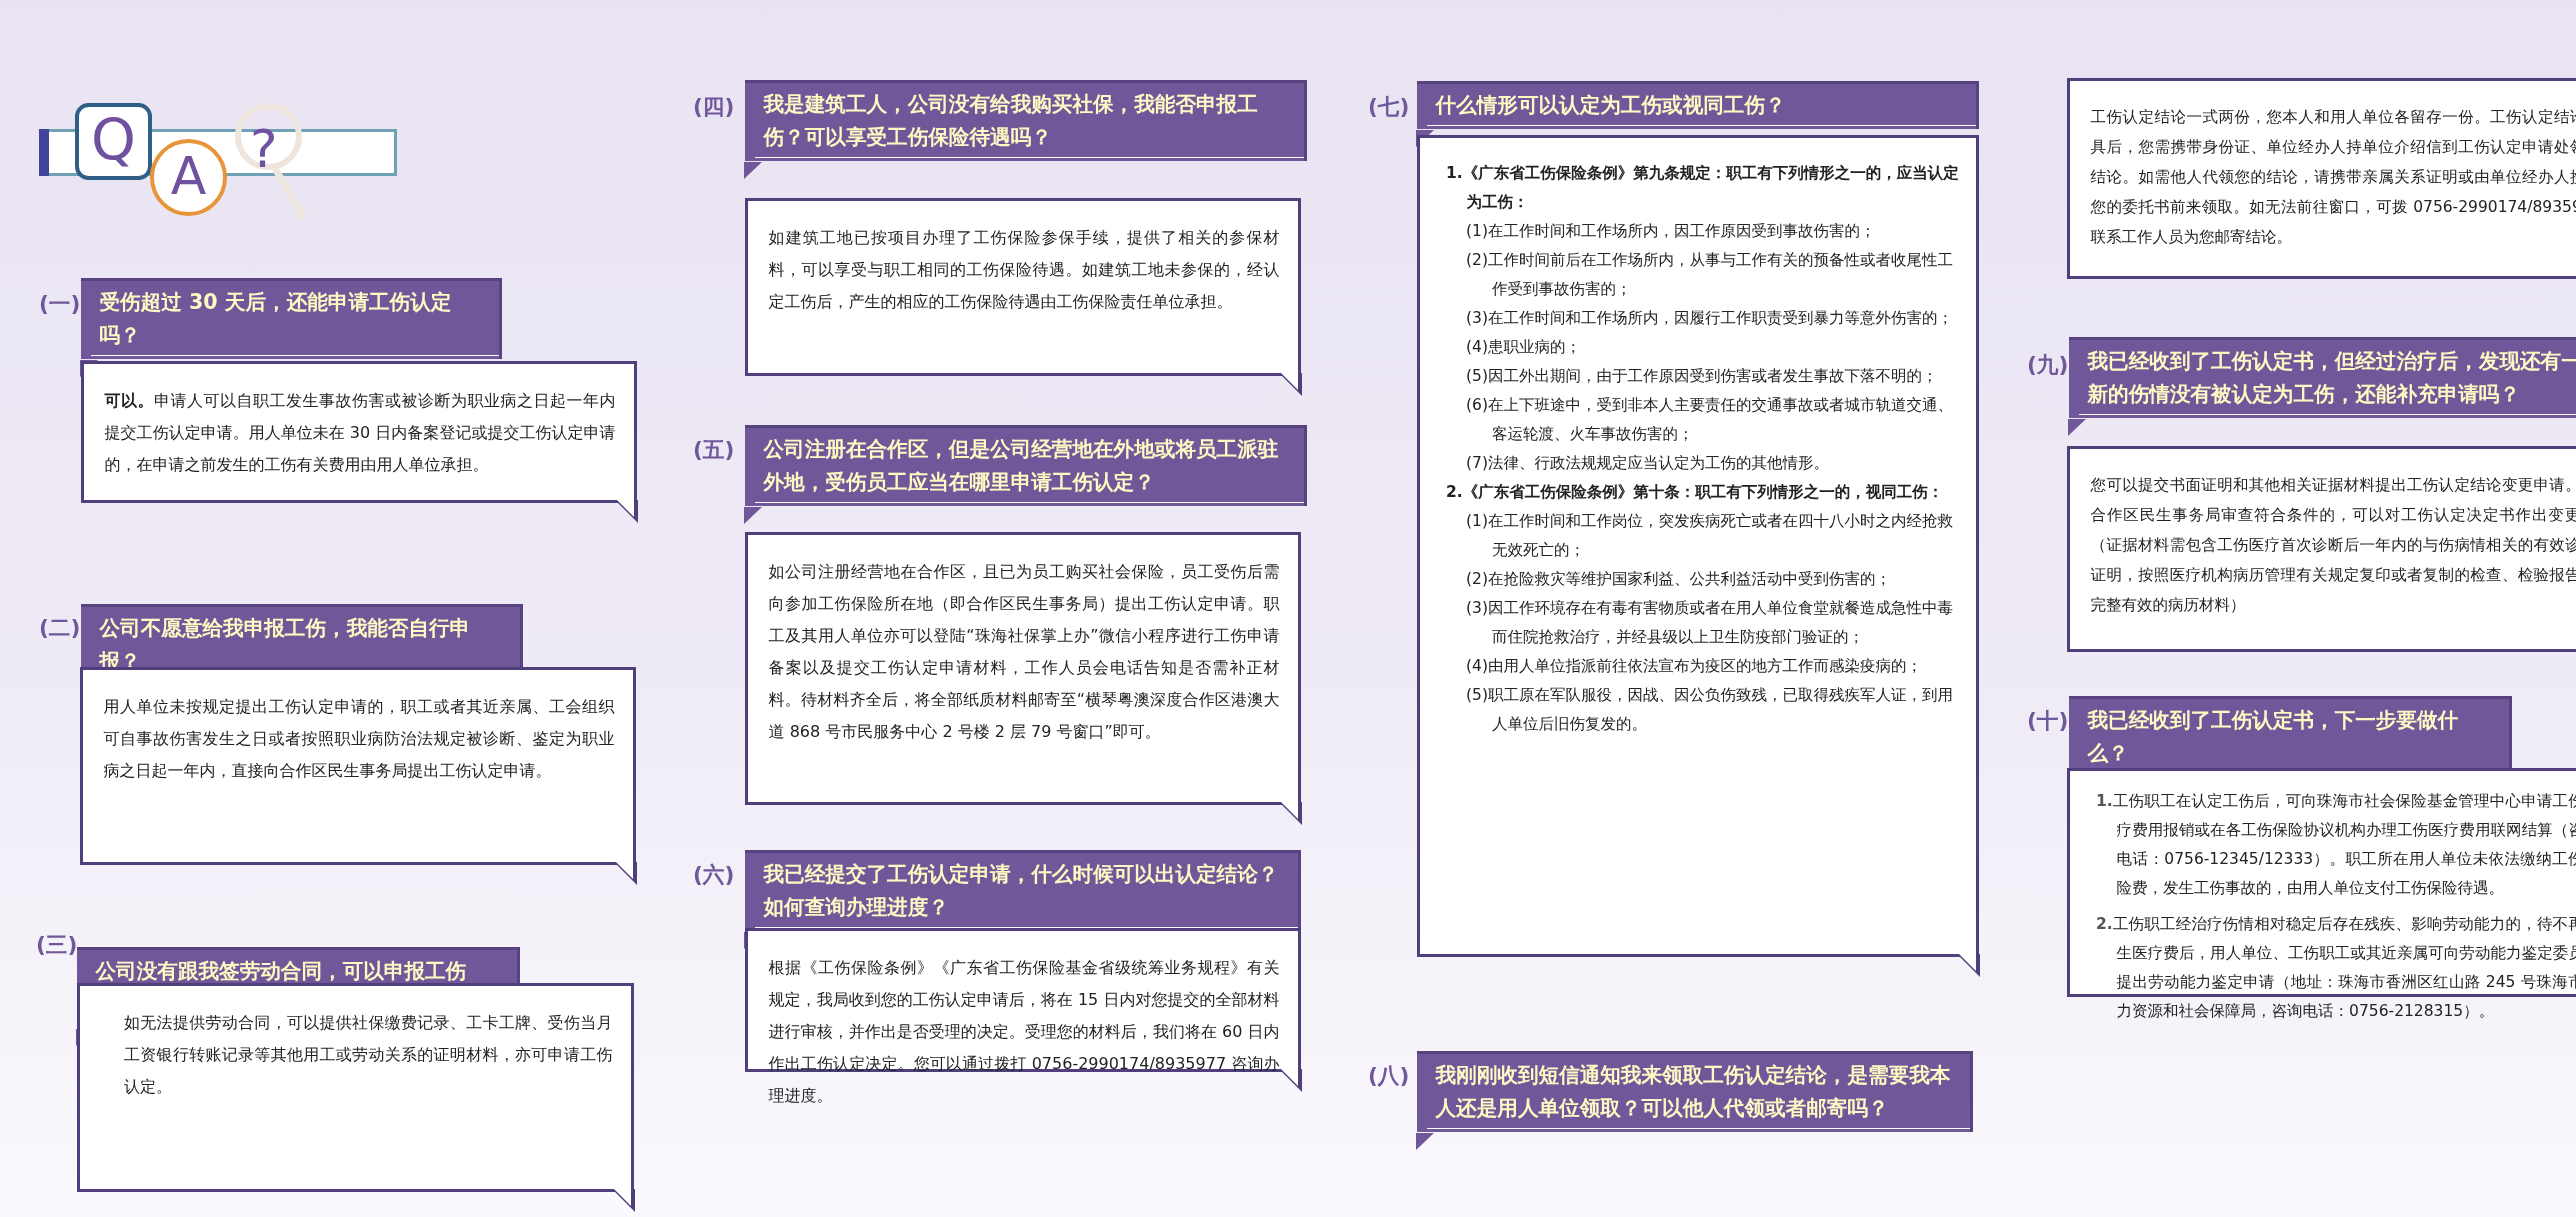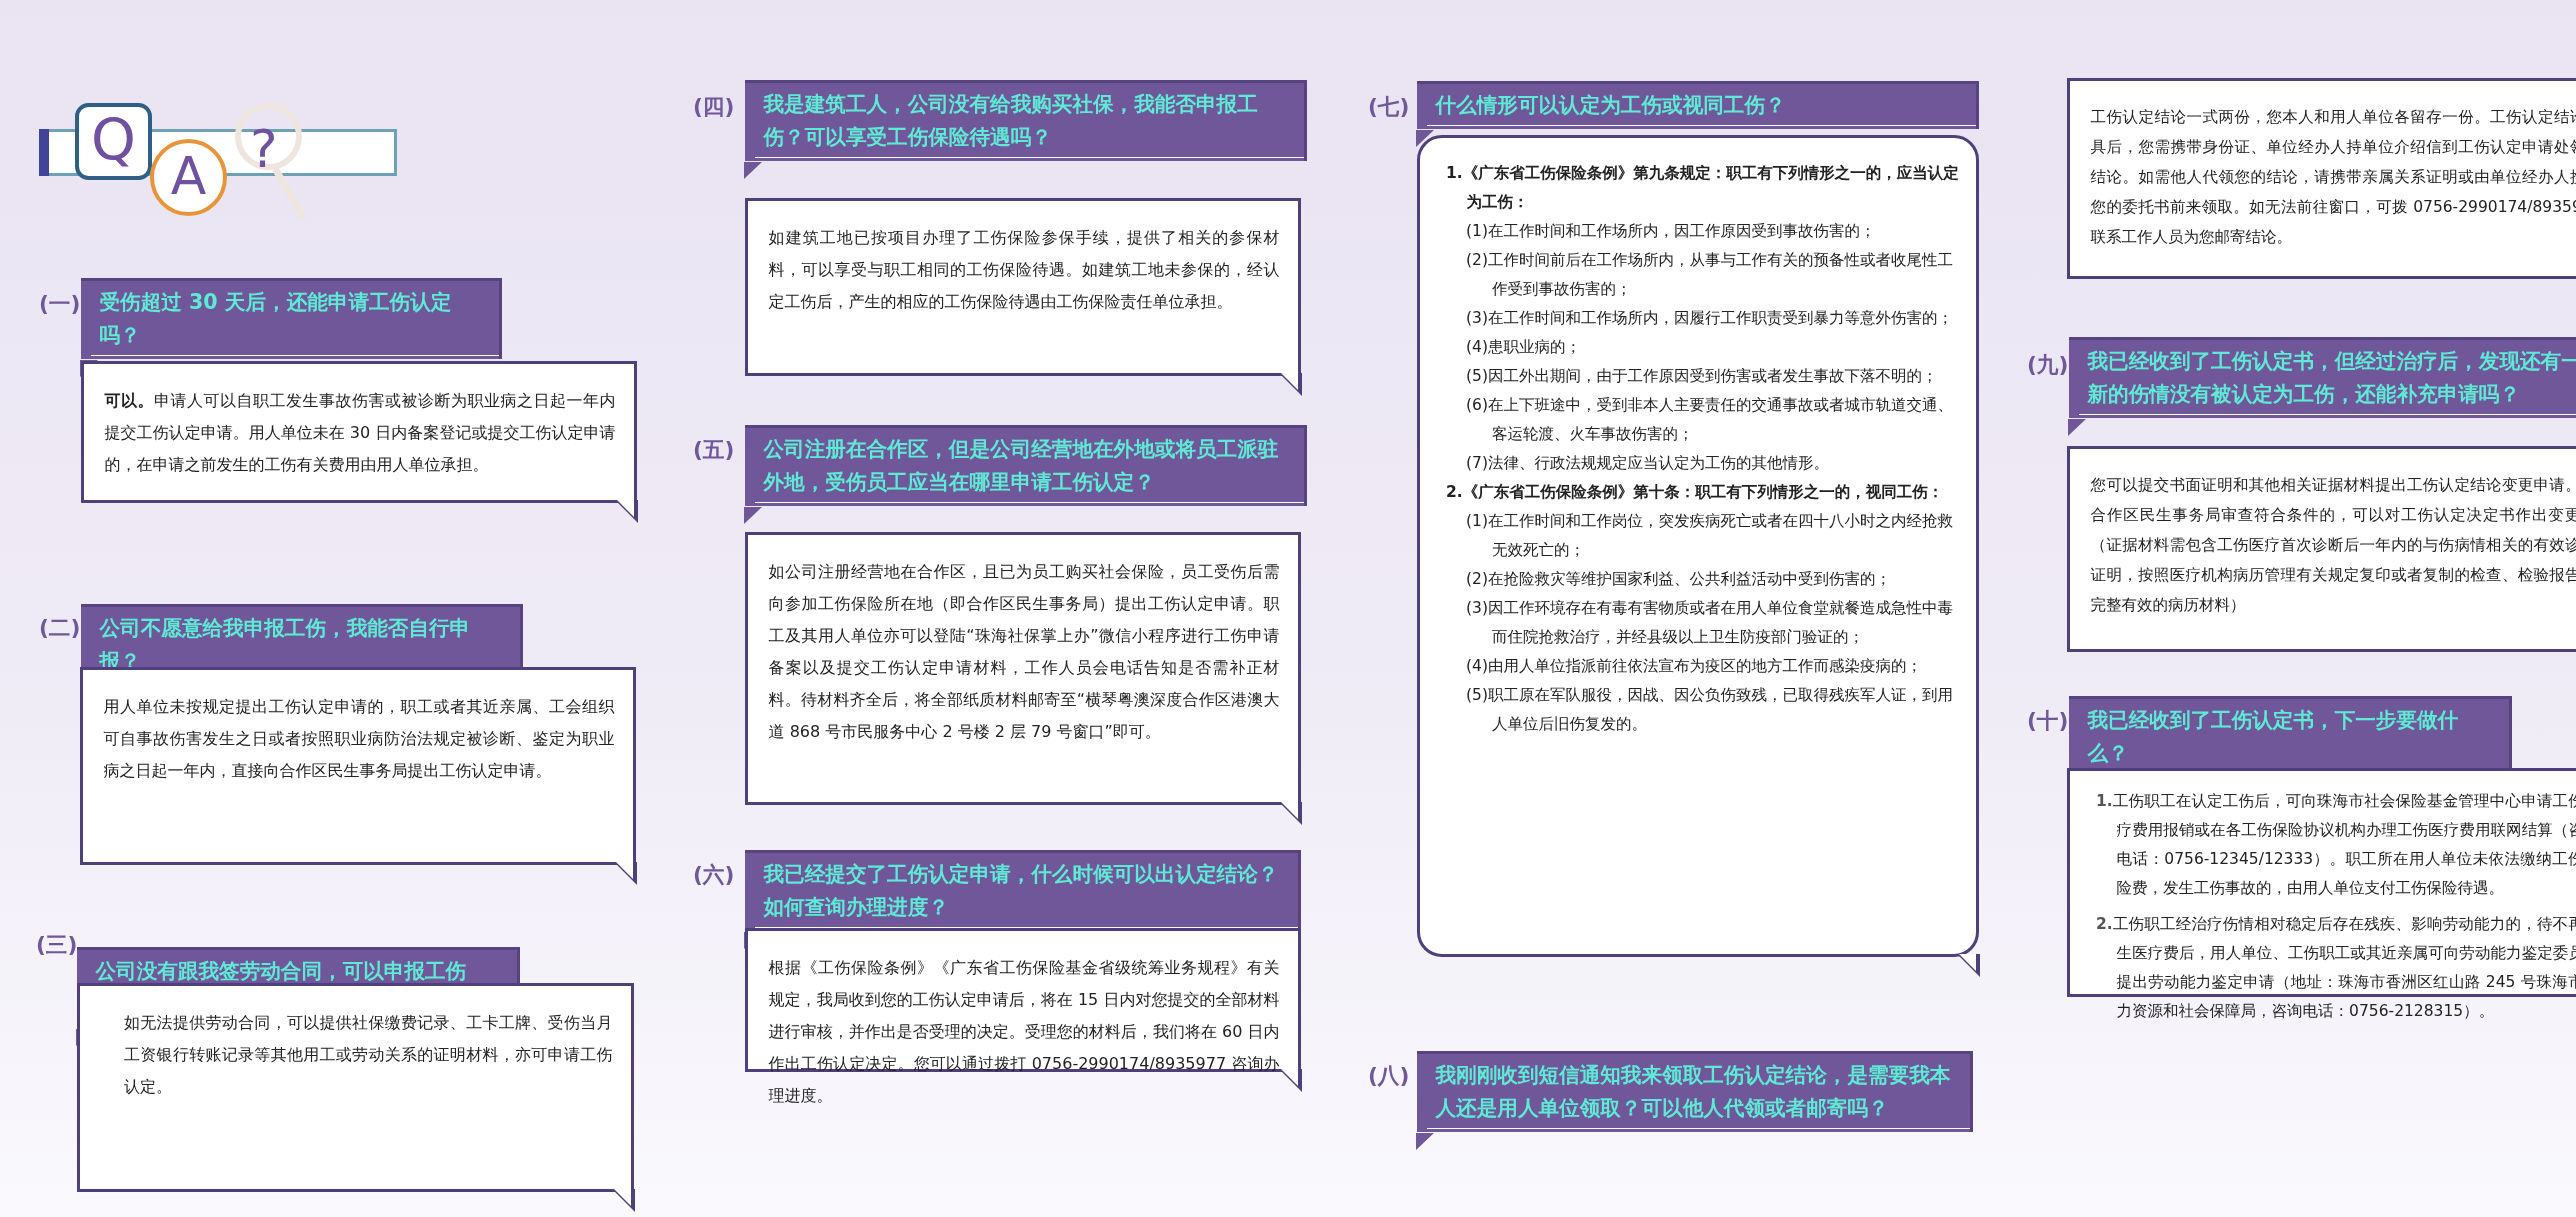--- a/index.html
+++ b/index.html
@@ -26,21 +26,21 @@
   .qa-logo .qmark { position:absolute; left: 211px; top: 15.5px; color:#6f51a0; font-size: 52px; }
   .qa-logo .lens { position:absolute; left: 196px; top: 0px; width: 67px; height: 67px; border:6.2px solid #efe5df; border-radius:50%; }
   .qa-logo .lens-handle { position:absolute; left: 247px; top: 62px; width: 7.2px; height: 57px; background:#efe5df; transform: rotate(-30deg); }
 
   
   .q-head {
     position: absolute;
     background: #6f579a;
     border-top: 3.1px solid #57437f;
     border-right: 3.1px solid #57437f;
-    color: #5eead4;
+    color: #fef9c3;
     font-weight: bold;
     font-size: 20.6px;
     line-height: 33px;
     padding: 5.2px 13.4px 7.2px 18.5px;
   }
   .q-head::after { 
     content: ""; position: absolute; left: 10.3px; right: 0; bottom: 3.1px; height: 1.5px; background: #fff;
   }
   .q-head .tail {
     position: absolute; left: -1px; bottom: -17.5px; width: 0; height: 0;
@@ -153,21 +153,21 @@
   <span>根据《工伤保险条例》《广东省工伤保险基金省级统筹业务规程》有关规定，我局收到您的工伤认定申请后，将在 15 日内对您提交的全部材料进行审核，并作出是否受理的决定。受理您的材料后，我们将在 60 日内作出工伤认定决定。您可以通过拨打 0756-2990174/8935977 咨询办理进度。</span>
   <span class="tail"></span>
   <span class="tail-inner"></span>
 </div>
 
 <span class="q-num" style="left:1368px; top:92px;">(七)</span>
 <div class="q-head" style="left:1417px; top:81px; width:562px;">
   <span>什么情形可以认定为工伤或视同工伤？</span>
   <span class="tail"></span>
 </div>
-<div class="a-box" style="left:1417px; top:135px; width:562px; height:822px; font-size:15.5px; line-height:29px; padding:20.6px 15.5px 20.6px 26px; text-align:left;border-radius:25px;">
+<div class="a-box" style="left:1417px; top:135px; width:562px; height:822px; font-size:15.5px; line-height:29px; padding:20.6px 15.5px 20.6px 26px; text-align:left;">
   <div class="list-title">1.《广东省工伤保险条例》第九条规定：职工有下列情形之一的，应当认定为工伤：</div>
   <div class="item">(1)在工作时间和工作场所内，因工作原因受到事故伤害的；</div>
   <div class="item">(2)工作时间前后在工作场所内，从事与工作有关的预备性或者收尾性工作受到事故伤害的；</div>
   <div class="item">(3)在工作时间和工作场所内，因履行工作职责受到暴力等意外伤害的；</div>
   <div class="item">(4)患职业病的；</div>
   <div class="item">(5)因工外出期间，由于工作原因受到伤害或者发生事故下落不明的；</div>
   <div class="item">(6)在上下班途中，受到非本人主要责任的交通事故或者城市轨道交通、客运轮渡、火车事故伤害的；</div>
   <div class="item">(7)法律、行政法规规定应当认定为工伤的其他情形。</div>
   <div class="list-title">2.《广东省工伤保险条例》第十条：职工有下列情形之一的，视同工伤：</div>
   <div class="item">(1)在工作时间和工作岗位，突发疾病死亡或者在四十八小时之内经抢救无效死亡的；</div>

